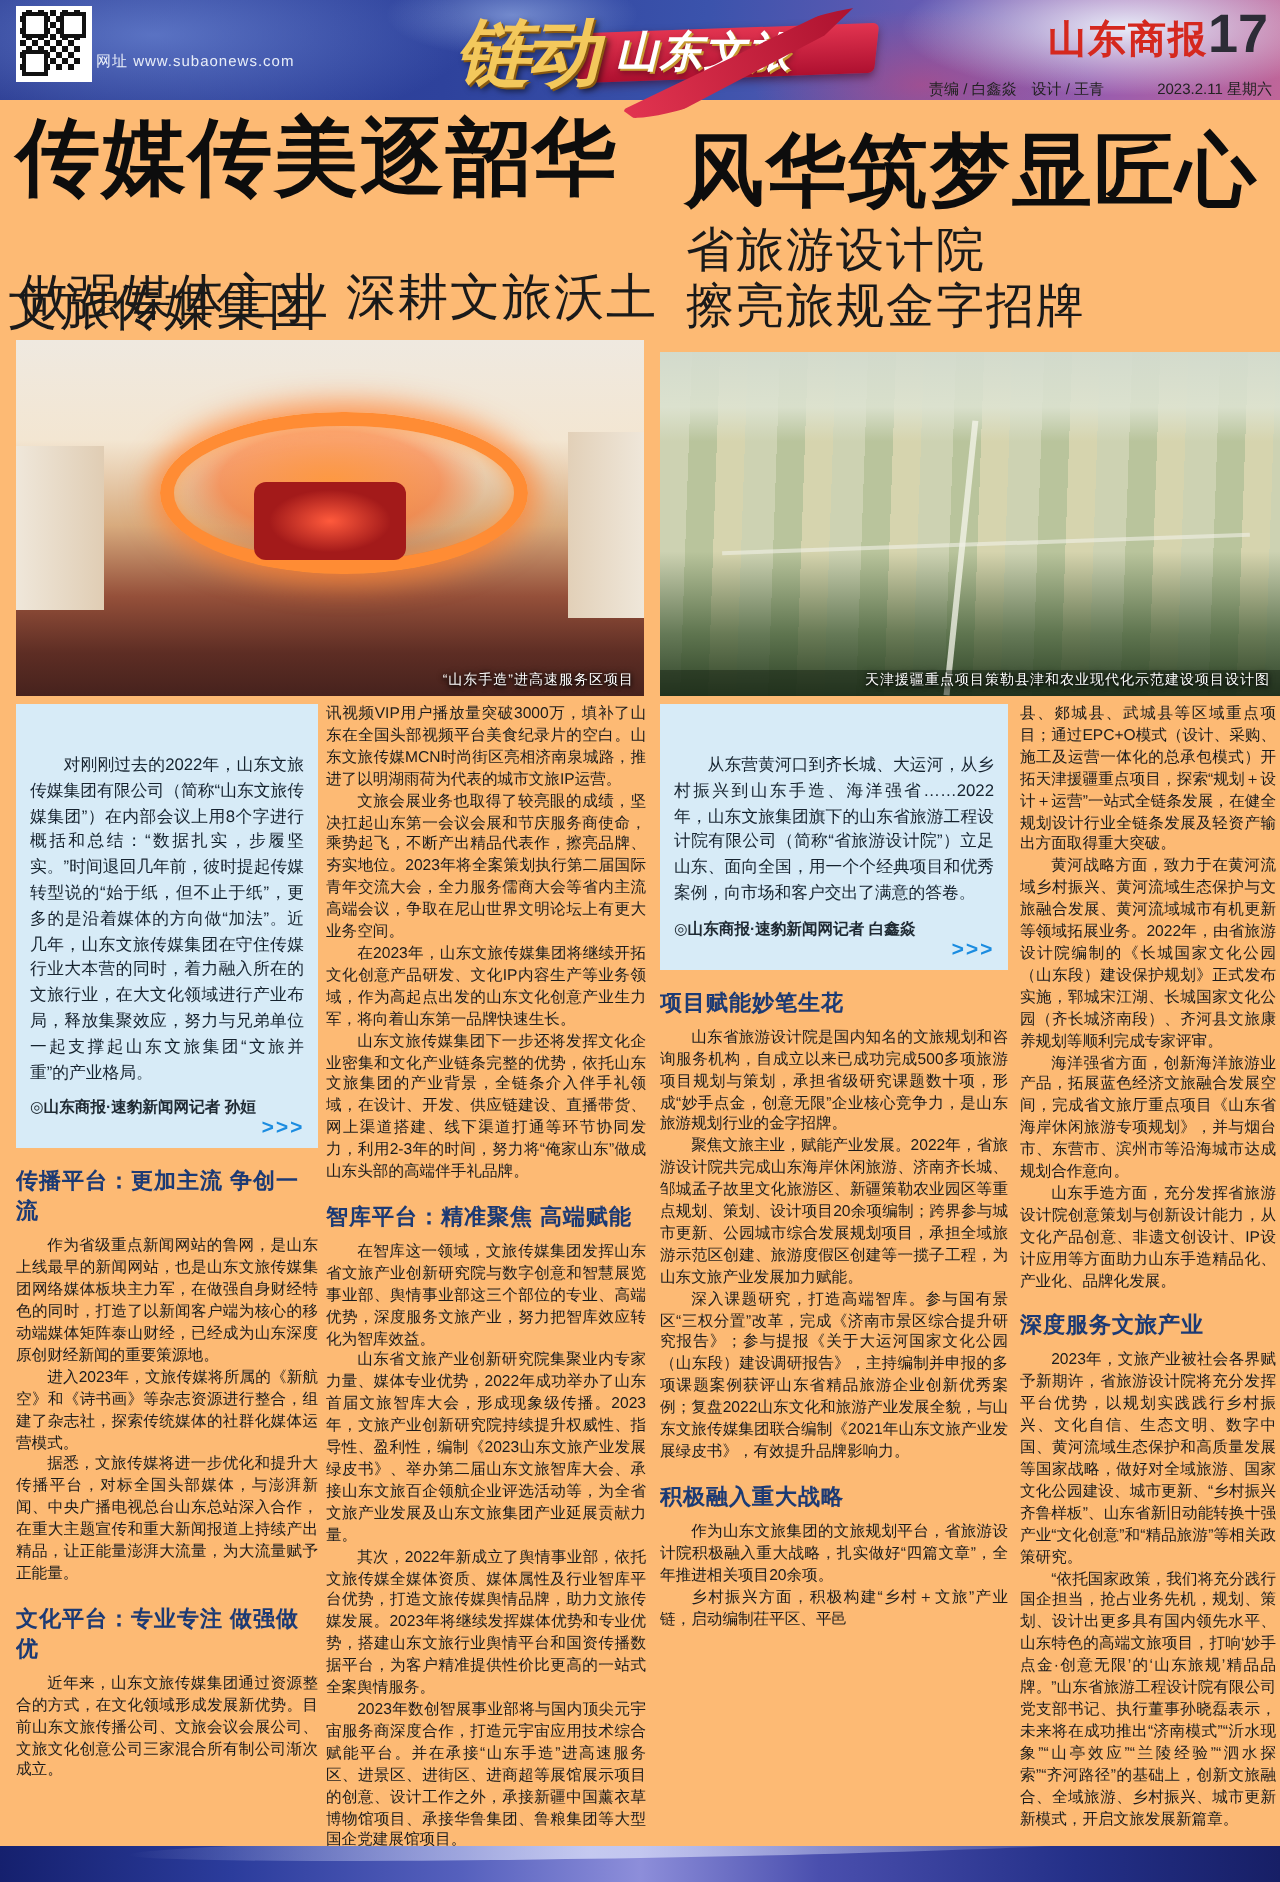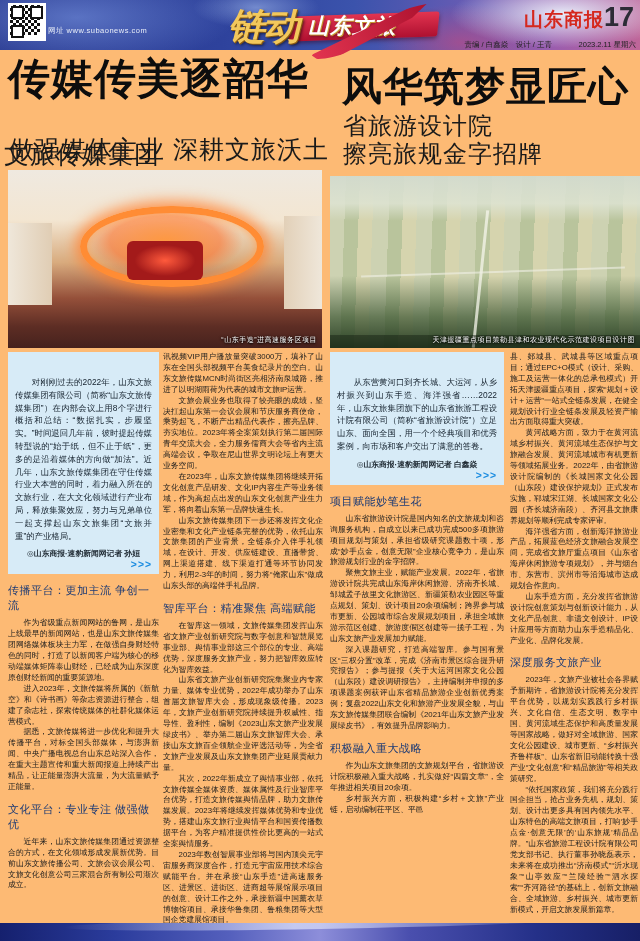--- a/index.html
+++ b/index.html
@@ -67,24 +67,24 @@
     text-shadow:0 1px 2px #000,0 0 3px #000;}
   #photoR .capBar{position:absolute;left:0;bottom:0;width:100%;height:13px;background:rgba(20,30,18,.45);}
 
   
   .col{position:absolute;top:352px;height:572px;overflow:hidden;}
   #colA{left:8px;width:151px;}
   #colB{left:163px;width:160px;}
   #colC{left:330px;width:174px;}
   #colD{left:510px;width:128px;}
   .col p.body{margin:0;text-indent:2em;text-align:justify;font-size:7.8px;line-height:10.9px;color:#1c1c1c;}
-  .sec{font-size:11px;color:#1c3a74;margin:9px 0 5px;font-weight:normal;letter-spacing:.5px;}
+  .sec{font-size:11px;color:#1c3a74;margin:9px 0 5px;font-weight:bold;letter-spacing:.5px;}
   .introbox{background:#d7ebf7;padding:24px 7px 5px;margin-bottom:6px;}
   .introbox p.intro{margin:0;text-indent:2em;text-align:justify;font-size:8.4px;line-height:12.8px;color:#15222e;}
-  .byline{text-align:center;font-size:7.8px;font-weight:bold;color:#1f2a33;margin-top:6px;}
+  .byline{text-align:left;font-size:7.8px;font-weight:bold;color:#1f2a33;margin-top:6px;}
   .more{text-align:right;color:#1b8ce0;font-weight:bold;font-style:italic;font-size:10.5px;letter-spacing:1px;line-height:10px;}
 
   
   #wave{position:absolute;left:0;top:923px;width:640px;height:18px;overflow:hidden;
     background:linear-gradient(90deg,#15206e 0%,#2b3c9c 18%,#5560bd 36%,#8d8eda 50%,#4a4fae 64%,#243088 84%,#171f66 100%);}
   #wave .crest{position:absolute;left:10%;top:-6px;width:80%;height:12px;border-radius:50%;
     background:linear-gradient(90deg,rgba(255,255,255,0),rgba(220,225,250,.75) 45%,rgba(255,255,255,0));transform:rotate(-1deg);}
 </style>
 </head>
 <body>

